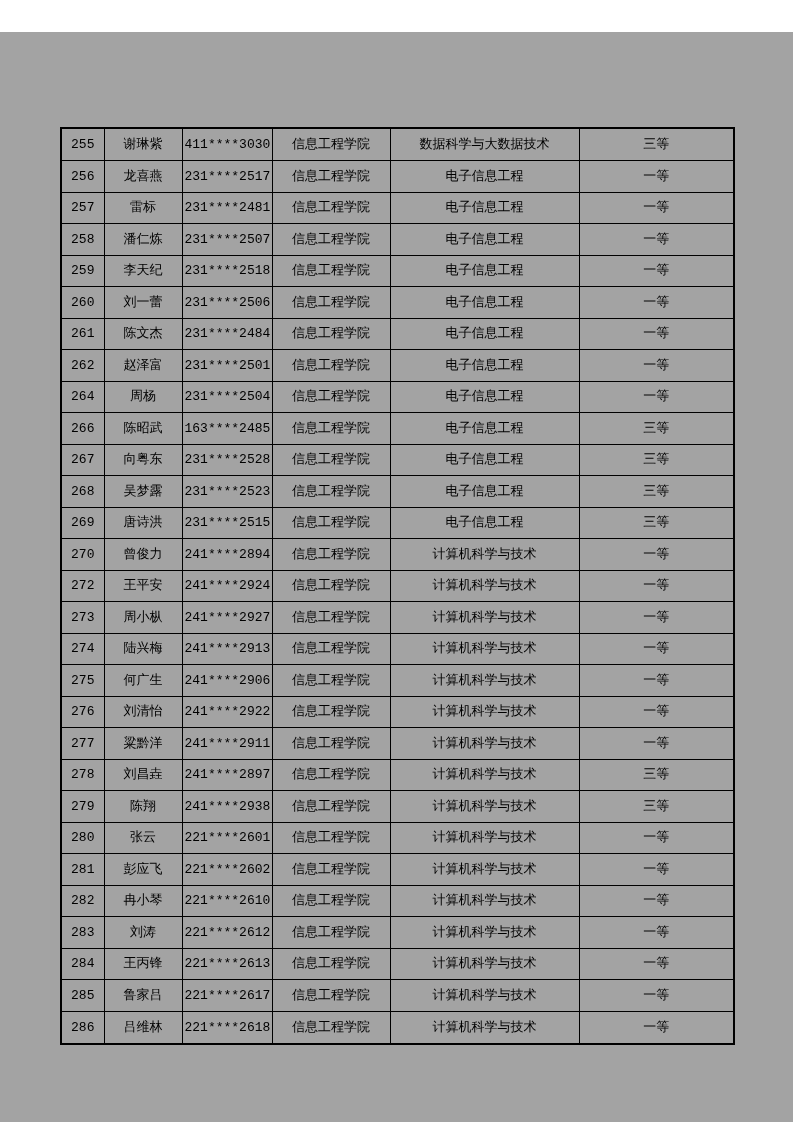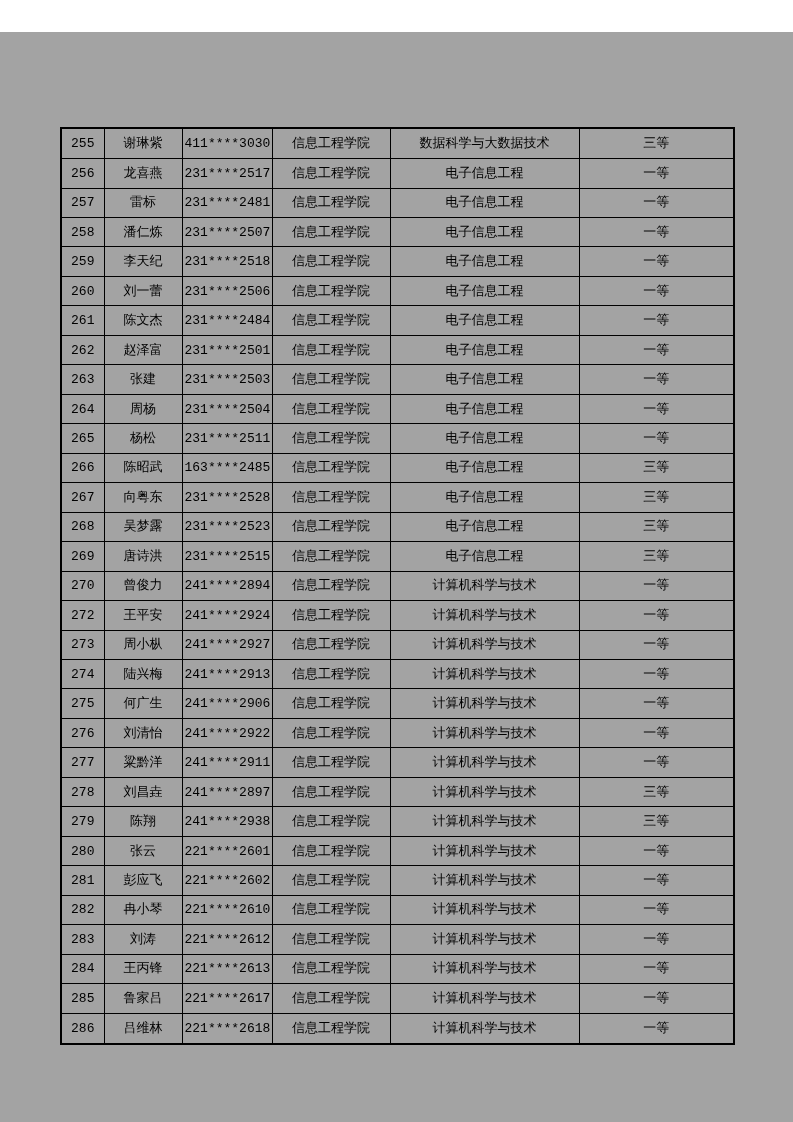--- a/index.html
+++ b/index.html
@@ -117,39 +117,23 @@
         </tr>
         <tr>
           <td>262</td>
           <td>赵泽富</td>
           <td>231****2501</td>
           <td>信息工程学院</td>
           <td>电子信息工程</td>
           <td>一等</td>
         </tr>
         <tr>
-          <td>263</td>
-          <td>张建</td>
-          <td>231****2503</td>
-          <td>信息工程学院</td>
-          <td>电子信息工程</td>
-          <td>一等</td>
-        </tr>
-        <tr>
           <td>264</td>
           <td>周杨</td>
           <td>231****2504</td>
-          <td>信息工程学院</td>
-          <td>电子信息工程</td>
-          <td>一等</td>
-        </tr>
-        <tr>
-          <td>265</td>
-          <td>杨松</td>
-          <td>231****2511</td>
           <td>信息工程学院</td>
           <td>电子信息工程</td>
           <td>一等</td>
         </tr>
         <tr>
           <td>266</td>
           <td>陈昭武</td>
           <td>163****2485</td>
           <td>信息工程学院</td>
           <td>电子信息工程</td>

